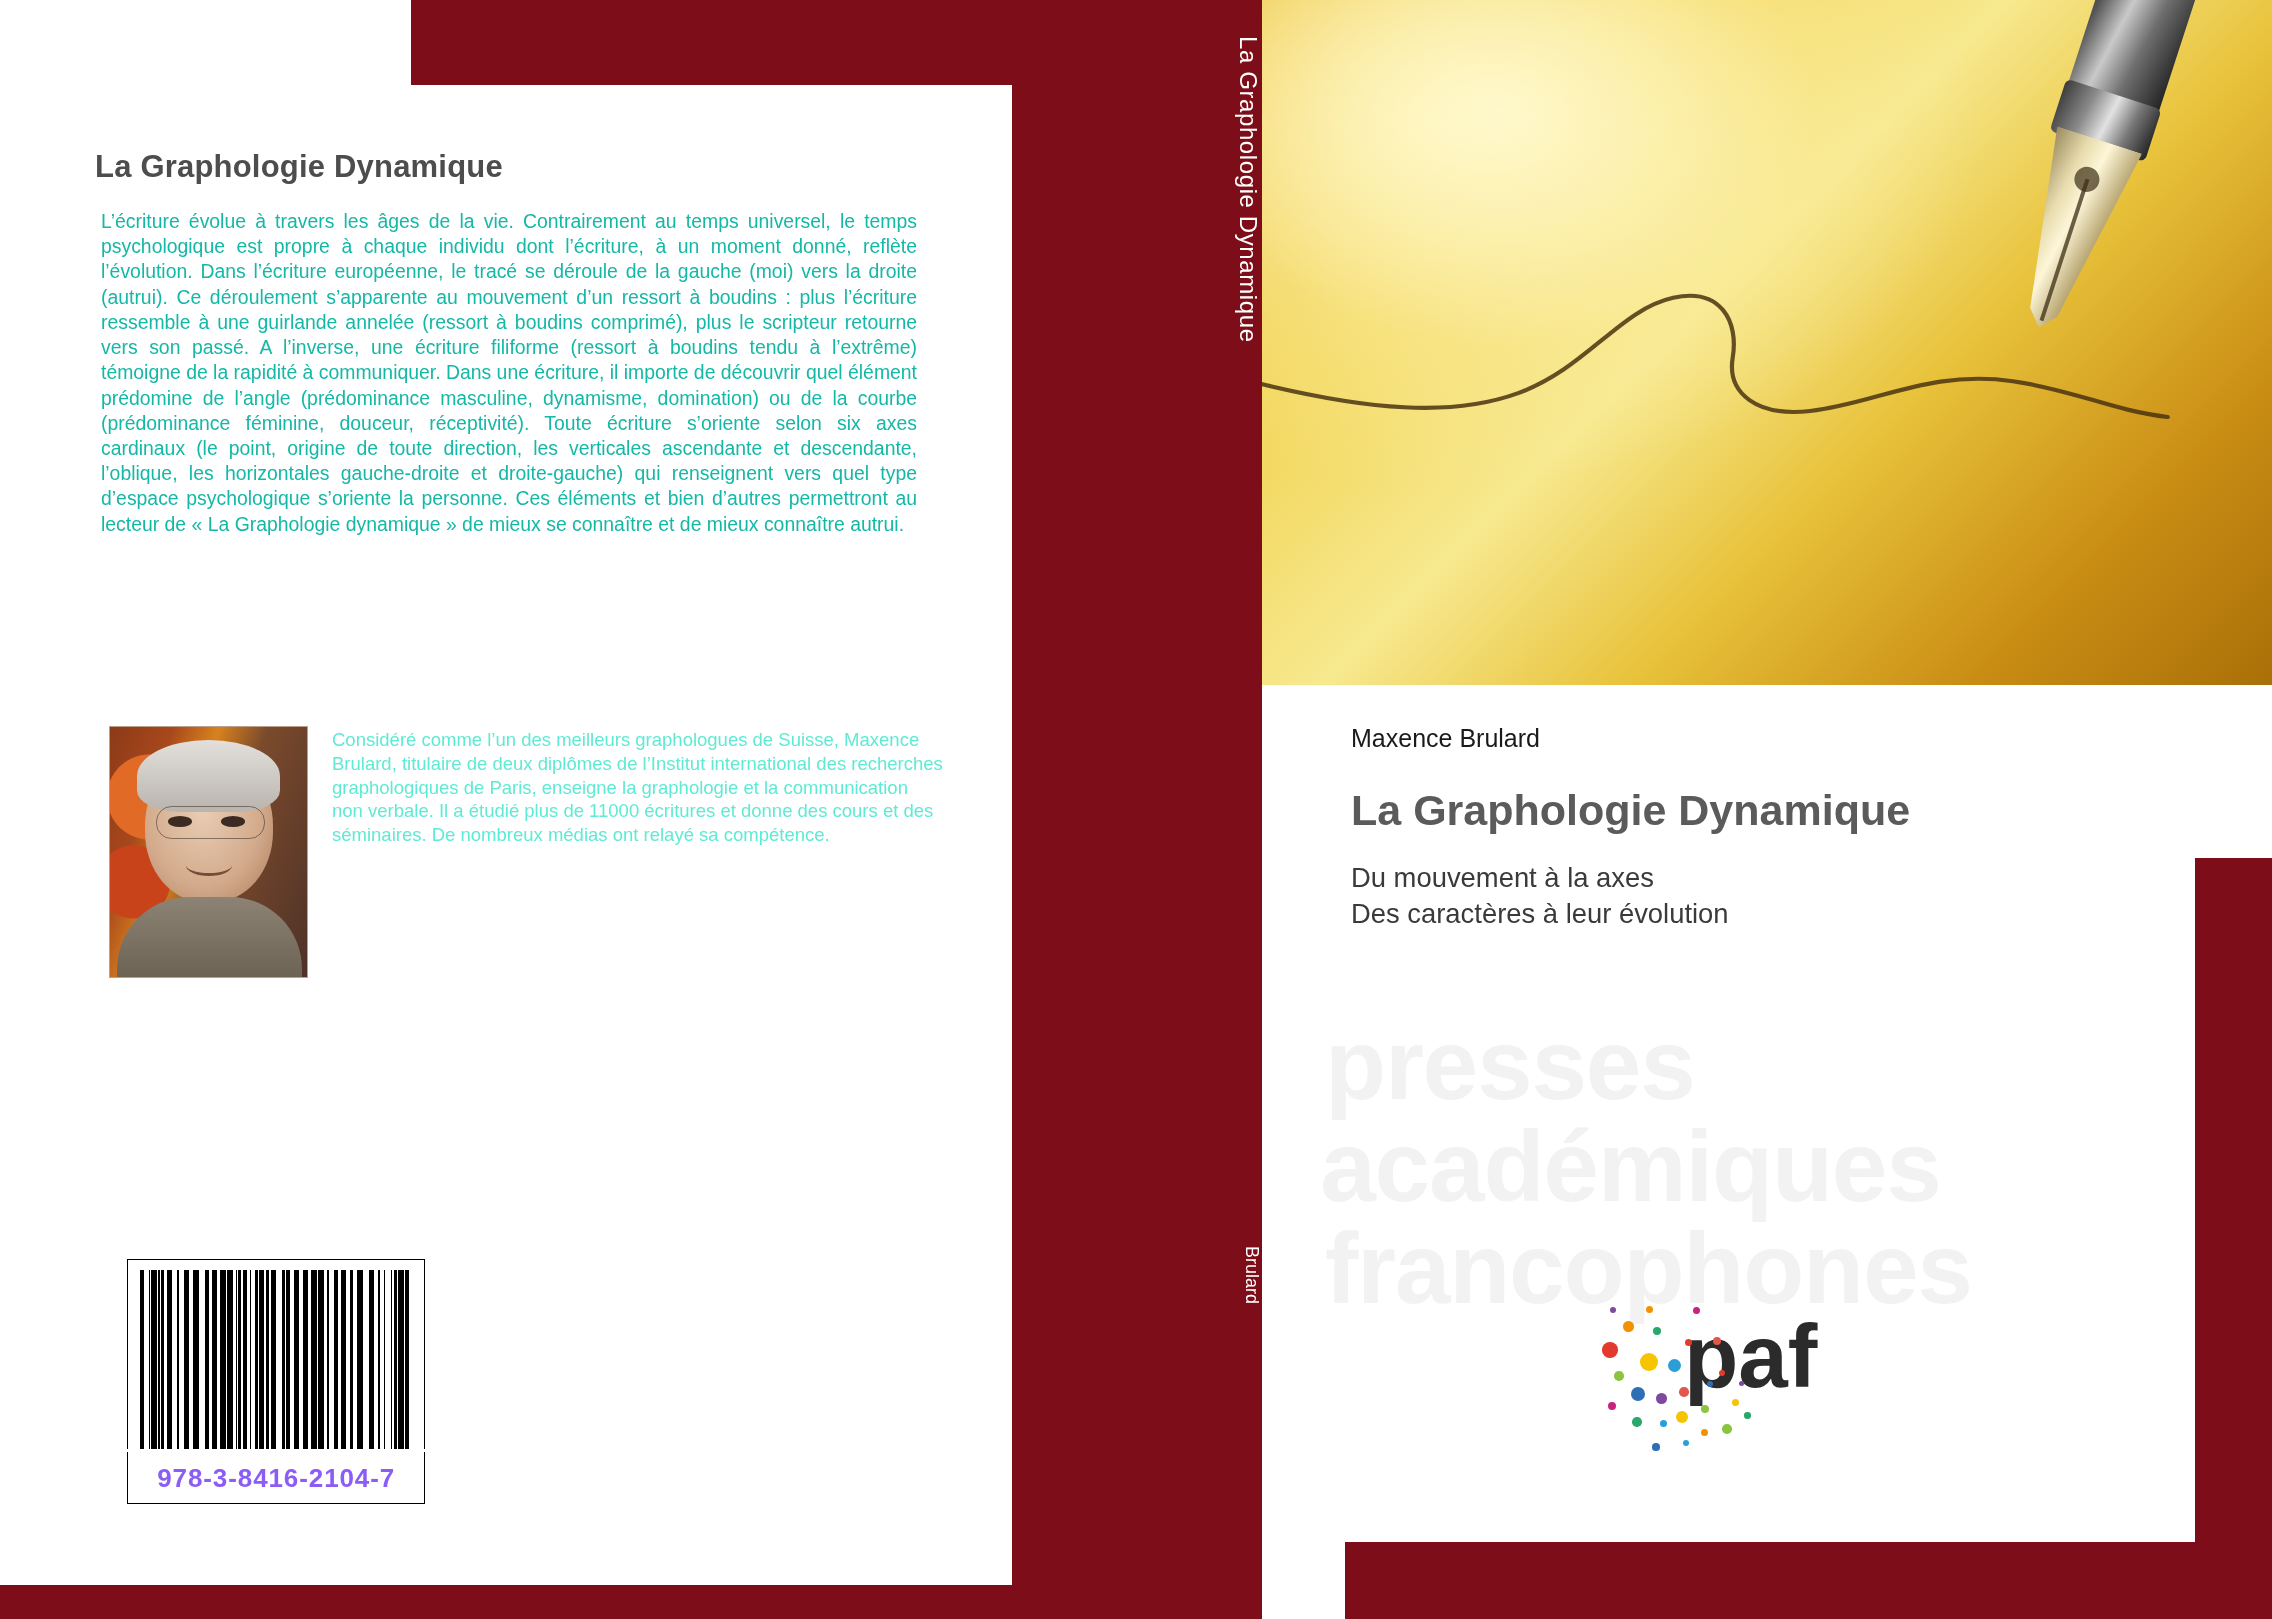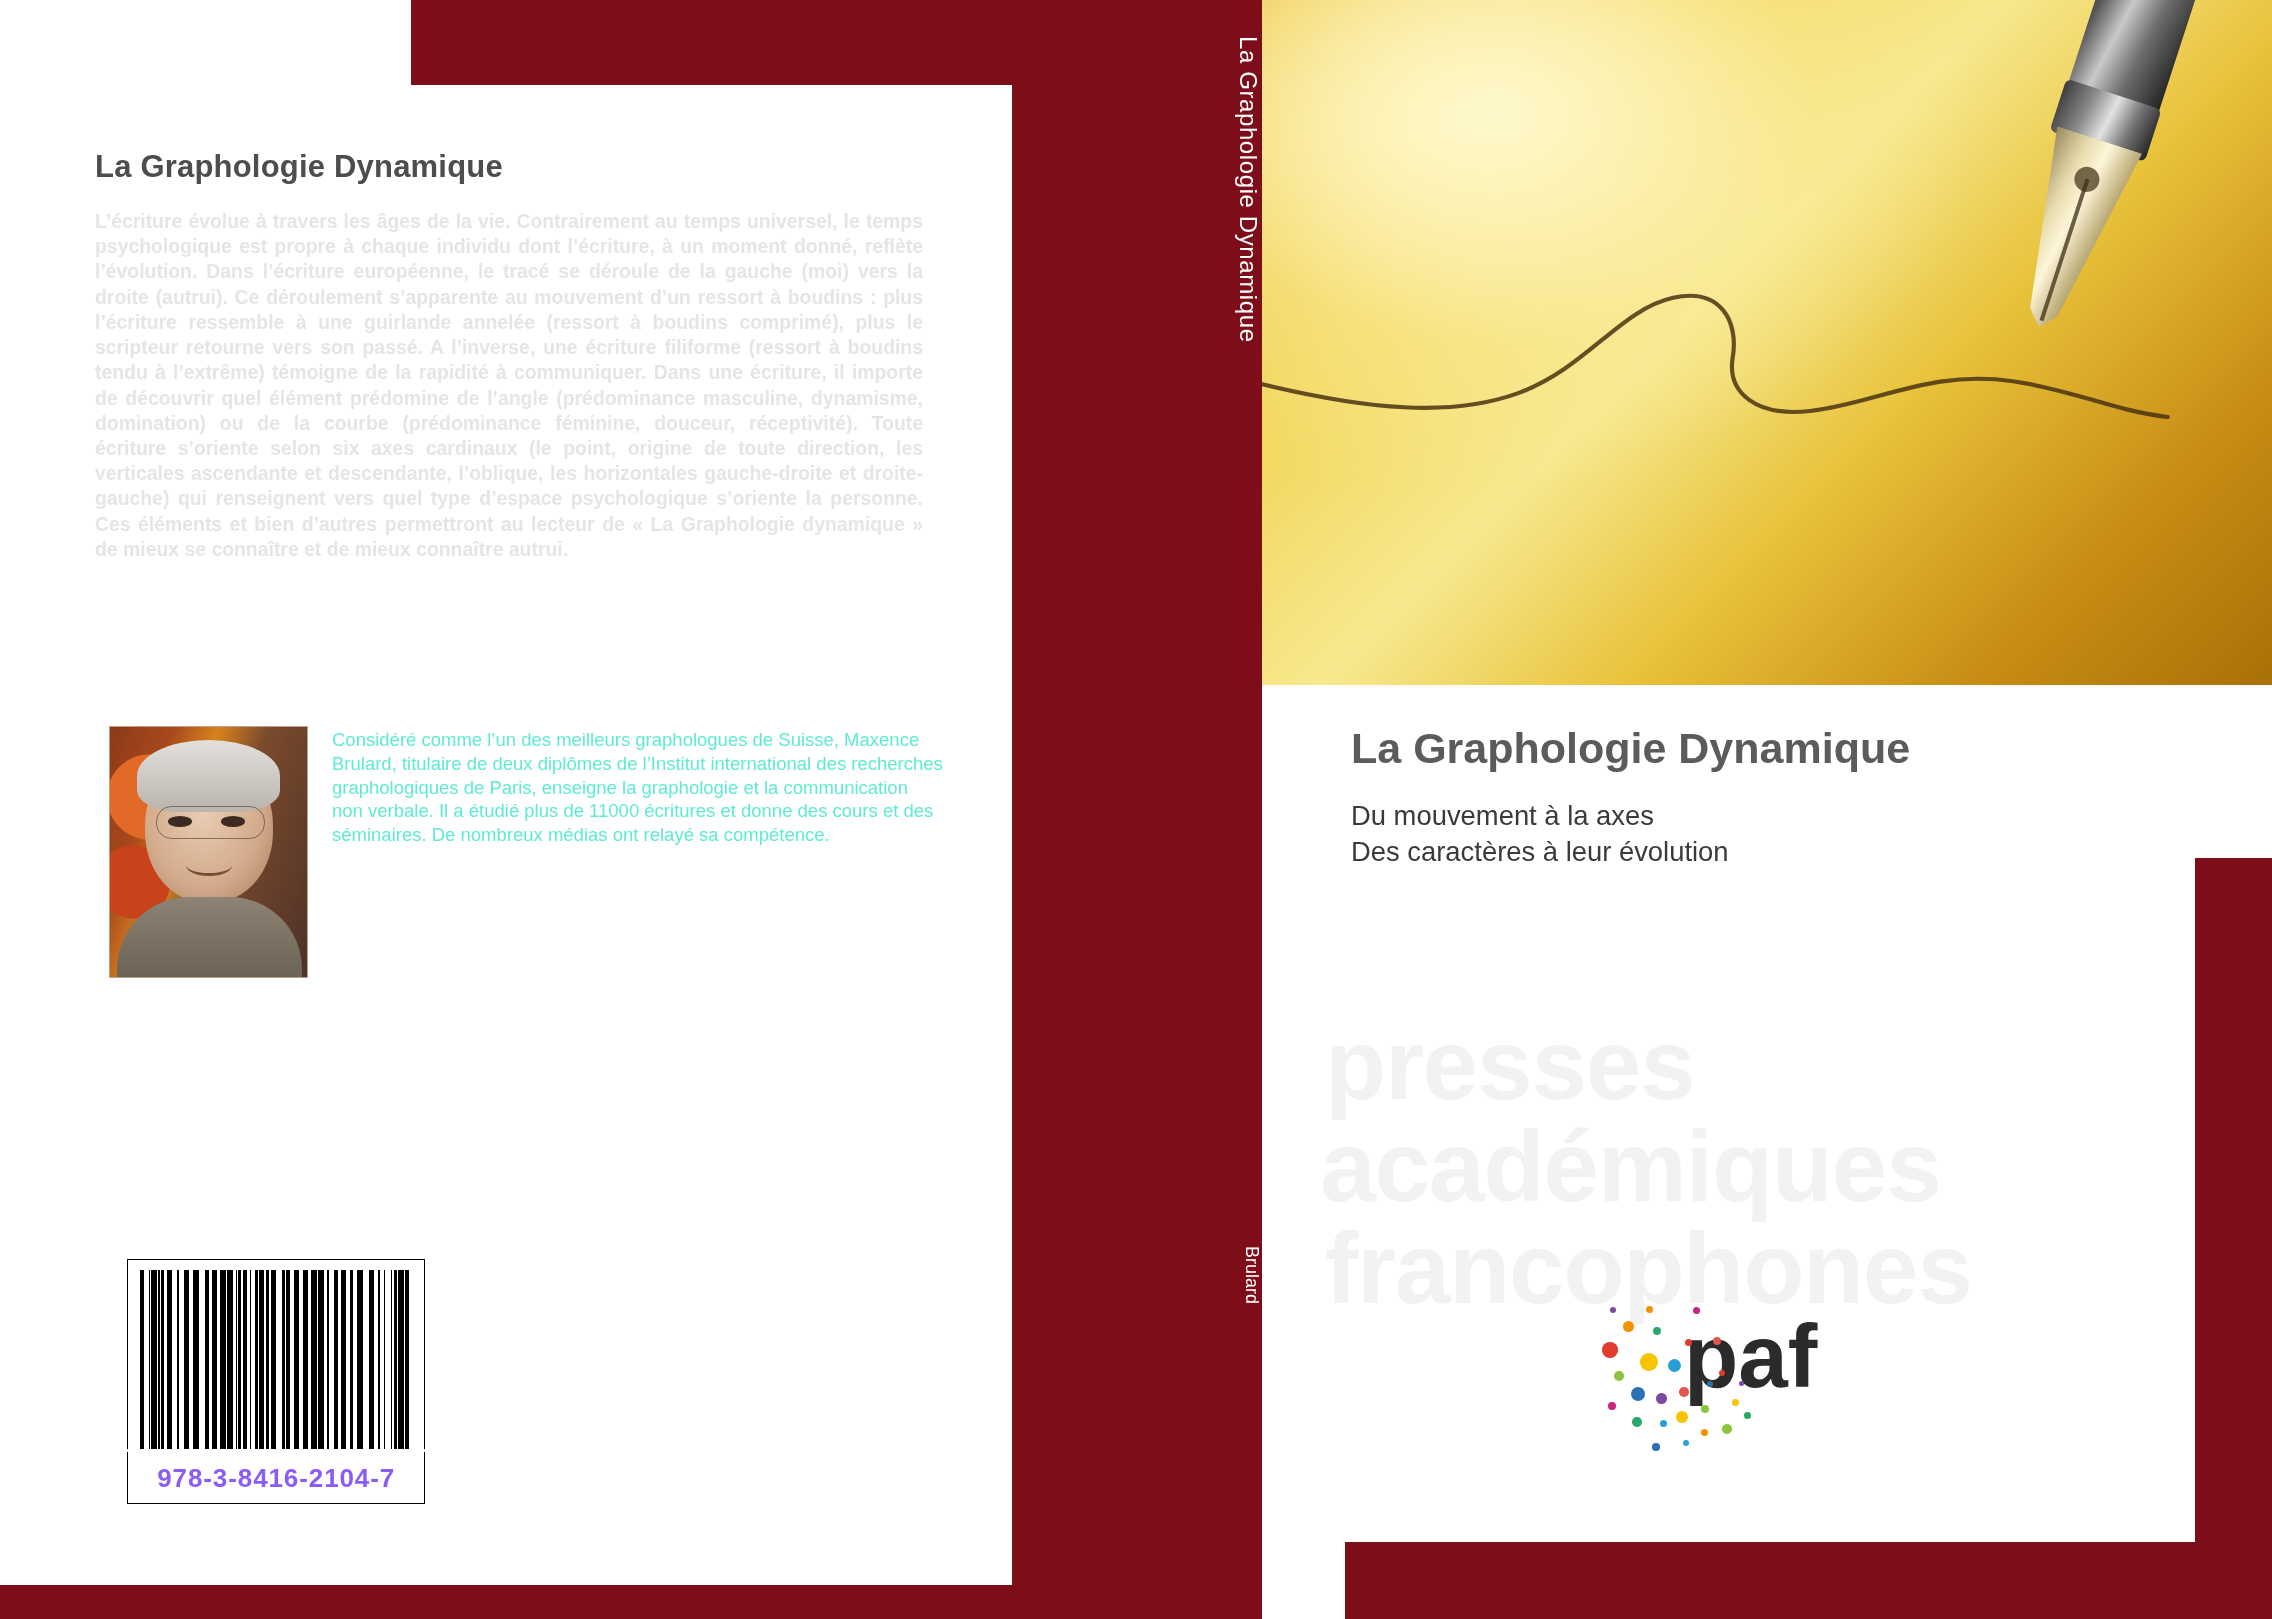--- a/index.html
+++ b/index.html
@@ -68,24 +68,23 @@
     font-size: 31px;
     font-weight: bold;
     color: #4d4d4d;
     margin: 0 0 24px 0;
     letter-spacing: 0.2px;
   }
 
   .back-blurb {
     font-size: 19.4px;
     line-height: 1.3;
-    color: #e5e5e5;
+    color: #14b8a6;
     text-align: justify;
-    margin: 0;
-    font-weight: bold;
+    margin: 6px;
   }
 
   .author-block {
     position: absolute;
     left: 109px;
     top: 726px;
     display: flex;
     gap: 24px;
     width: 834px;
   }
@@ -544,20 +543,21 @@
 
     <div class="front-white"></div>
 
     <div class="watermark">
       <div class="w1">presses</div>
       <div class="w2">académiques</div>
       <div class="w3">francophones</div>
     </div>
 
     <div class="front-texts">
+      <div class="front-author">Maxence Brulard</div>
       <div class="front-title">La Graphologie Dynamique</div>
       <div class="front-sub">
         <div>Du mouvement à la axes</div>
         <div>Des caractères à leur évolution</div>
       </div>
     </div>
 
     <div class="paf-logo">
       <div class="paf-word">paf</div>
       <div id="paf-dots">

